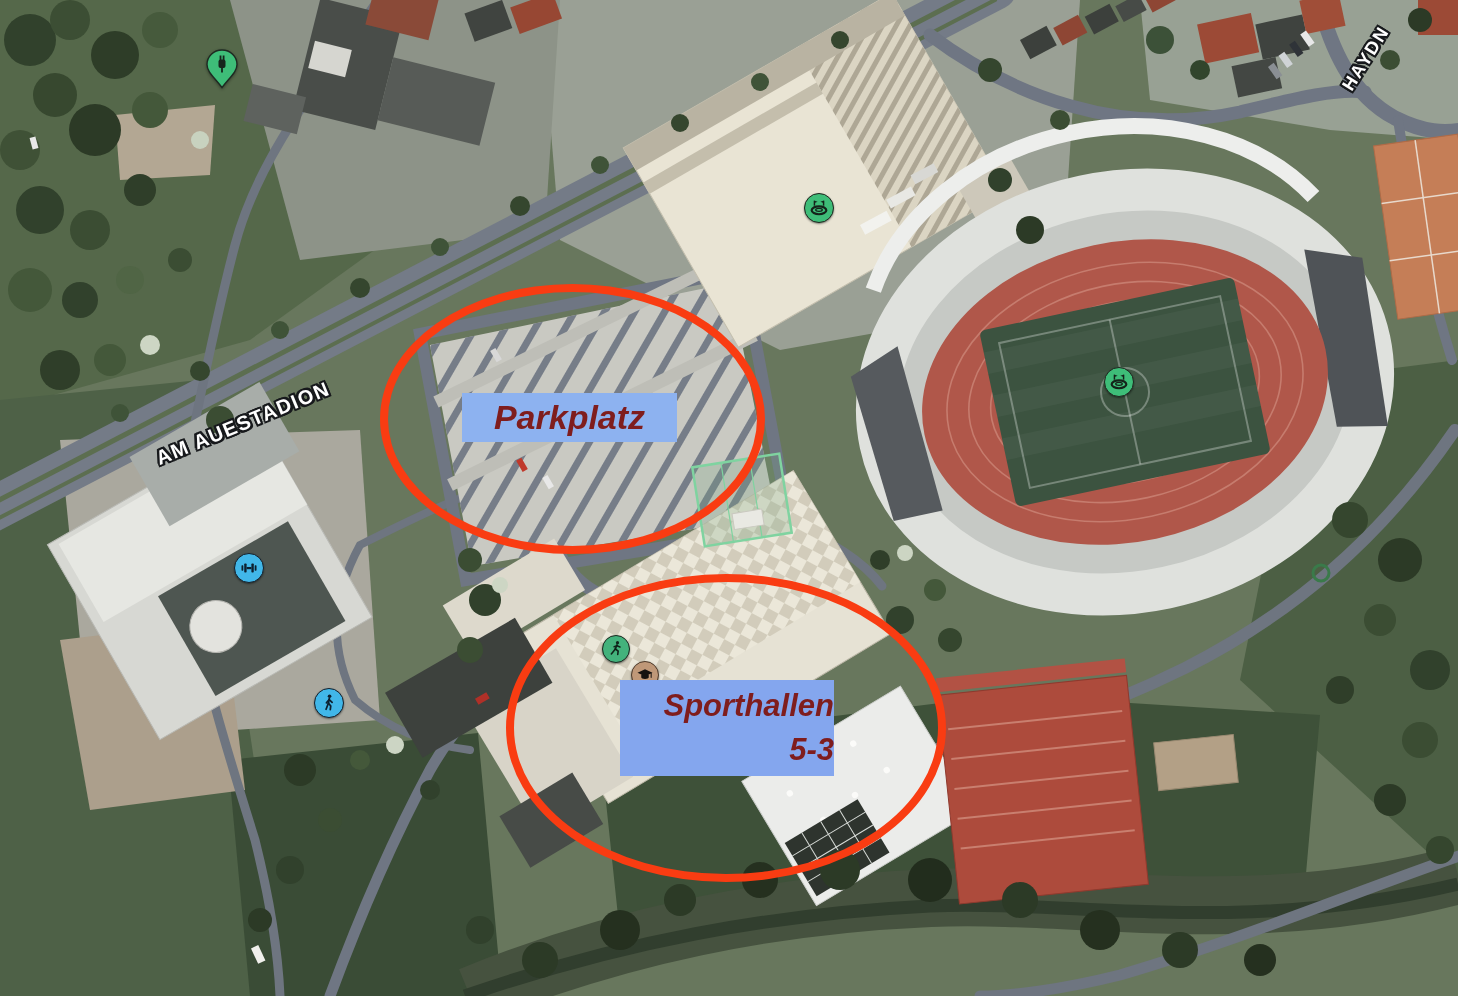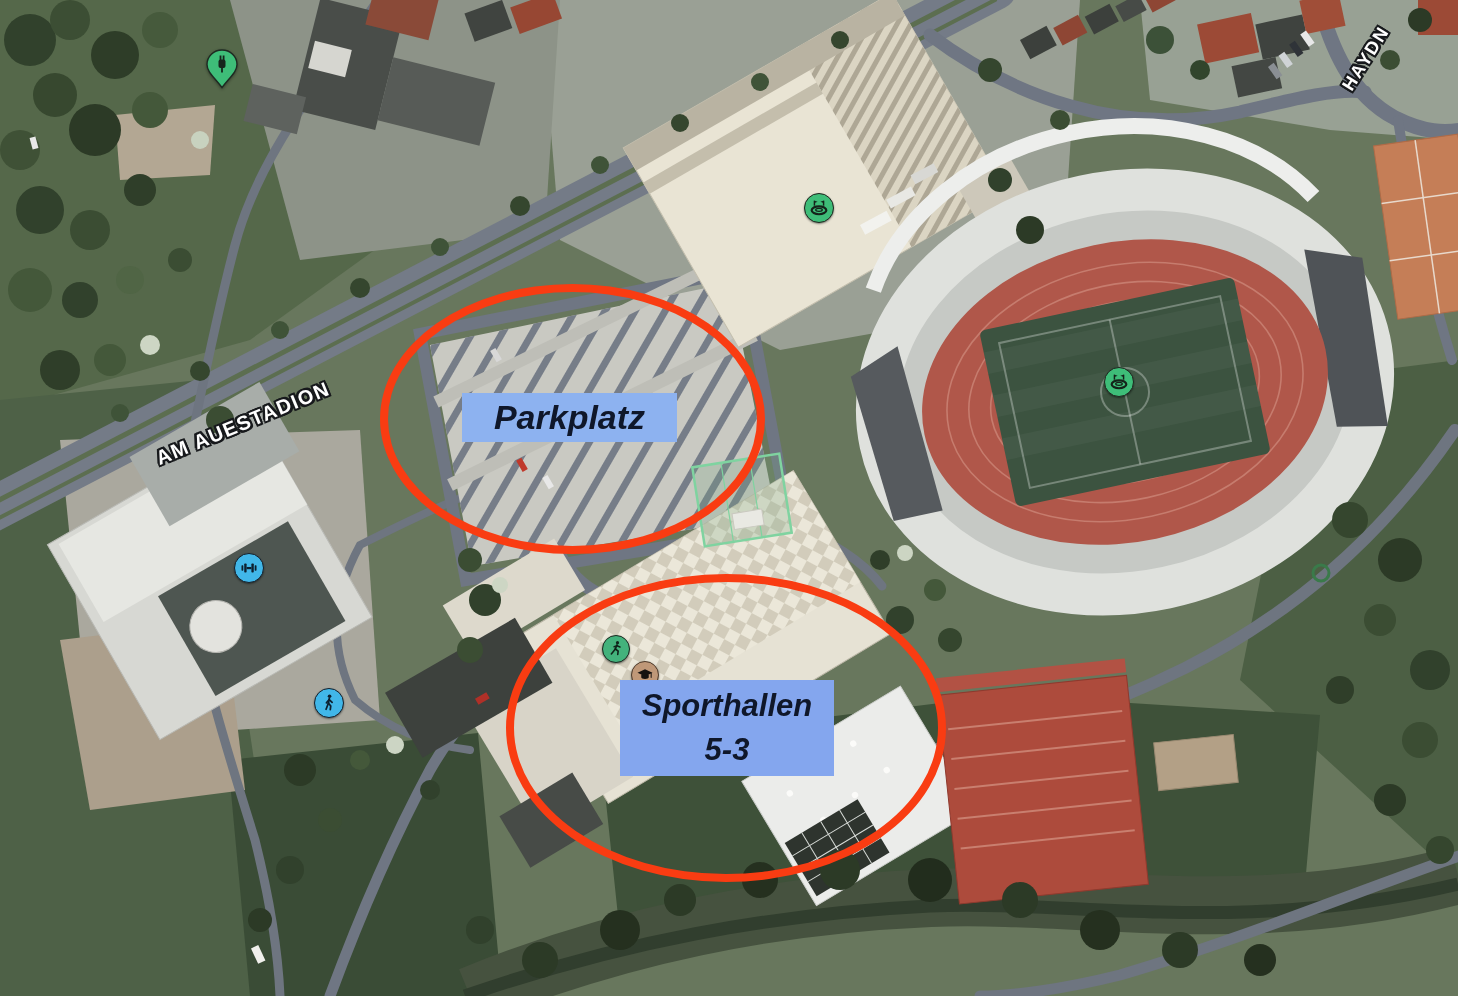--- a/index.html
+++ b/index.html
@@ -5,23 +5,23 @@
   html,body{margin:0;padding:0;background:#444;}
   #stage{position:relative;width:1458px;height:996px;overflow:hidden;
          font-family:"Liberation Sans",sans-serif;background:#66765b;}
   #terrain{position:absolute;left:0;top:0;z-index:1;}
   .ellipse{position:absolute;border-radius:50%;box-sizing:border-box;z-index:2;pointer-events:none;}
   .poi{position:absolute;z-index:3;display:flex;align-items:center;justify-content:center;
        border-radius:50%;box-shadow:0 1px 2px rgba(0,0,0,.45);cursor:pointer;}
   .poi svg{display:block;}
   .poi-pin{position:absolute;z-index:3;cursor:pointer;filter:drop-shadow(0 1px 1.5px rgba(0,0,0,.4));}
   .maplabel{position:absolute;z-index:4;display:flex;align-items:center;justify-content:center;
-            text-align:center;color:#0f172a;font-weight:700;font-style:italic;
+            text-align:center;color:#7f1d1d;font-weight:700;font-style:italic;
             font-family:"Liberation Sans",sans-serif;}
-  .maplabel .lines{width:100%;}
+  .maplabel .lines{width:100%;text-align:right;}
   .street{position:absolute;z-index:4;color:#fff;font-weight:700;letter-spacing:1.5px;
           font-family:"Liberation Sans",sans-serif;white-space:nowrap;
           text-shadow:-2px -2px 0 #17191c,2px -2px 0 #17191c,-2px 2px 0 #17191c,2px 2px 0 #17191c,
                       0 -2px 0 #17191c,0 2px 0 #17191c,-2px 0 0 #17191c,2px 0 0 #17191c;}
 </style>
 </head>
 <body>
 
 <div id="stage">
 

